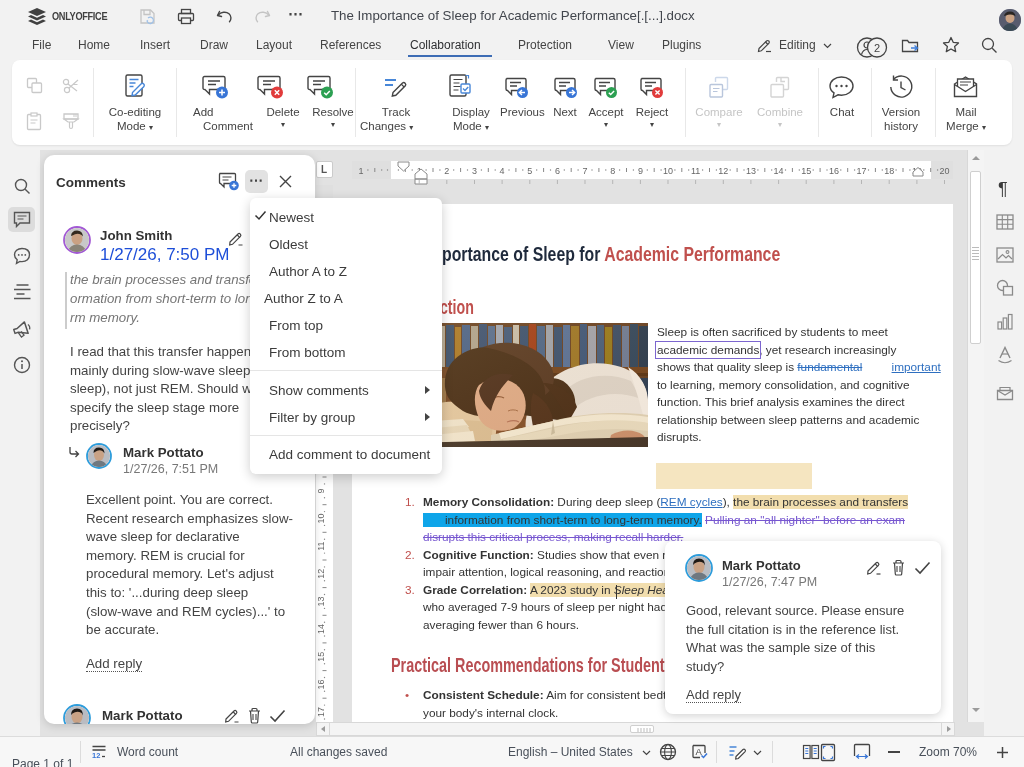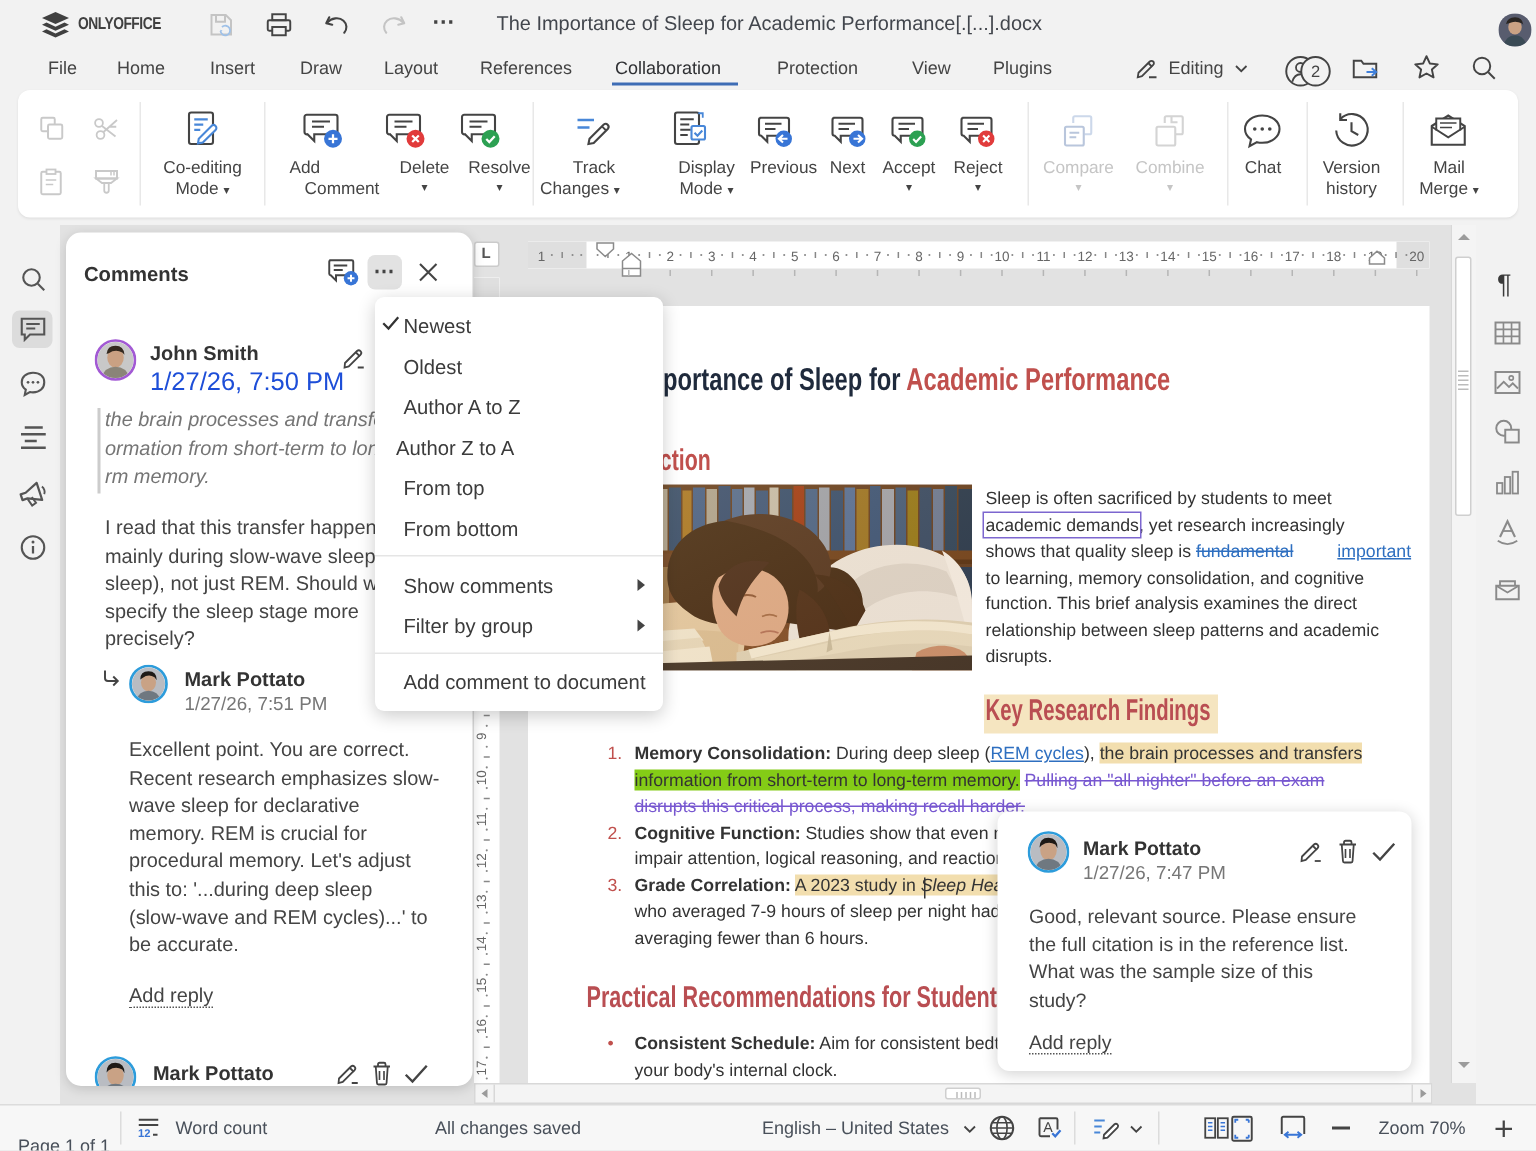--- a/index.html
+++ b/index.html
@@ -653,26 +653,25 @@
     <div class="abs" style="left:0;top:0;white-space:nowrap;">Sleep is often sacrificed by students to meet</div>
     <div class="abs" style="left:0;top:17.5px;white-space:nowrap;"><span style="outline:1px solid #7c66cf;outline-offset:1px;">academic demands</span>, yet research increasingly</div>
     <div class="abs" style="left:0;top:35px;white-space:nowrap;">shows that quality sleep is <span style="color:#2e6fc0;text-decoration:line-through;">fundamental</span> <span style="color:#2e6fc0;text-decoration:underline;margin-left:26px;">important</span></div>
     <div class="abs" style="left:0;top:52.5px;white-space:nowrap;">to learning, memory consolidation, and cognitive</div>
     <div class="abs" style="left:0;top:70px;white-space:nowrap;">function. This brief analysis examines the direct</div>
     <div class="abs" style="left:0;top:87.5px;white-space:nowrap;">relationship between sleep patterns and academic</div>
     <div class="abs" style="left:0;top:105px;white-space:nowrap;">disrupts.</div>
   </div>
 
   <div class="abs" style="left:304px;top:259px;width:156px;height:26px;background:#f5e5c0;"></div>
-  <div class="abs" style="left:305px;top:259px;font-size:20px;color:#b94e52;"><span class="cond" style="transform:scaleX(0.678);">Key Research Findings</span></div>
 
   <div style="font-size:11.8px;color:#333;">
     <div class="abs" style="left:53px;top:291px;color:#c0504d;">1.</div>
     <div class="abs" style="left:71px;top:291px;white-space:nowrap;"><b>Memory Consolidation:</b> During deep sleep (<span style="color:#2e6fc0;text-decoration:underline;">REM cycles</span>), <span style="background:#f2deae;">the brain processes and transfers</span></div>
-    <div class="abs" style="left:71px;top:308.5px;white-space:nowrap;"><span style="background:#84cc16;">information from short-term to long-term memory.</span> <span style="color:#7757d0;text-decoration:line-through;">Pulling an "all nighter" before an exam</span></div>
+    <div class="abs" style="left:71px;top:308.5px;white-space:nowrap;"><span style="background:#0ea5e9;padding-left:22px;">information from short-term to long-term memory.</span> <span style="color:#7757d0;text-decoration:line-through;">Pulling an "all nighter" before an exam</span></div>
     <div class="abs" style="left:71px;top:326px;white-space:nowrap;"><span style="color:#7757d0;text-decoration:line-through;">disrupts this critical process, making recall harder.</span></div>
     <div class="abs" style="left:53px;top:343.5px;color:#c0504d;">2.</div>
     <div class="abs" style="left:71px;top:343.5px;white-space:nowrap;"><b>Cognitive Function:</b> Studies show that even minor sleep deprivation can</div>
     <div class="abs" style="left:71px;top:361px;white-space:nowrap;">impair attention, logical reasoning, and reaction times during exams.</div>
     <div class="abs" style="left:53px;top:378.5px;color:#c0504d;">3.</div>
     <div class="abs" style="left:71px;top:378.5px;white-space:nowrap;"><b>Grade Correlation:</b> <span style="background:#f2deae;">A 2023 study in <i>Sleep Health</i> found that students</span></div>
     <div class="abs" style="left:71px;top:396px;white-space:nowrap;">who averaged 7-9 hours of sleep per night had significantly higher GPAs than those</div>
     <div class="abs" style="left:71px;top:413.5px;white-space:nowrap;">averaging fewer than 6 hours.</div>
   </div>
   <div class="abs" style="left:264px;top:381px;width:1px;height:14px;background:#333;"></div>

